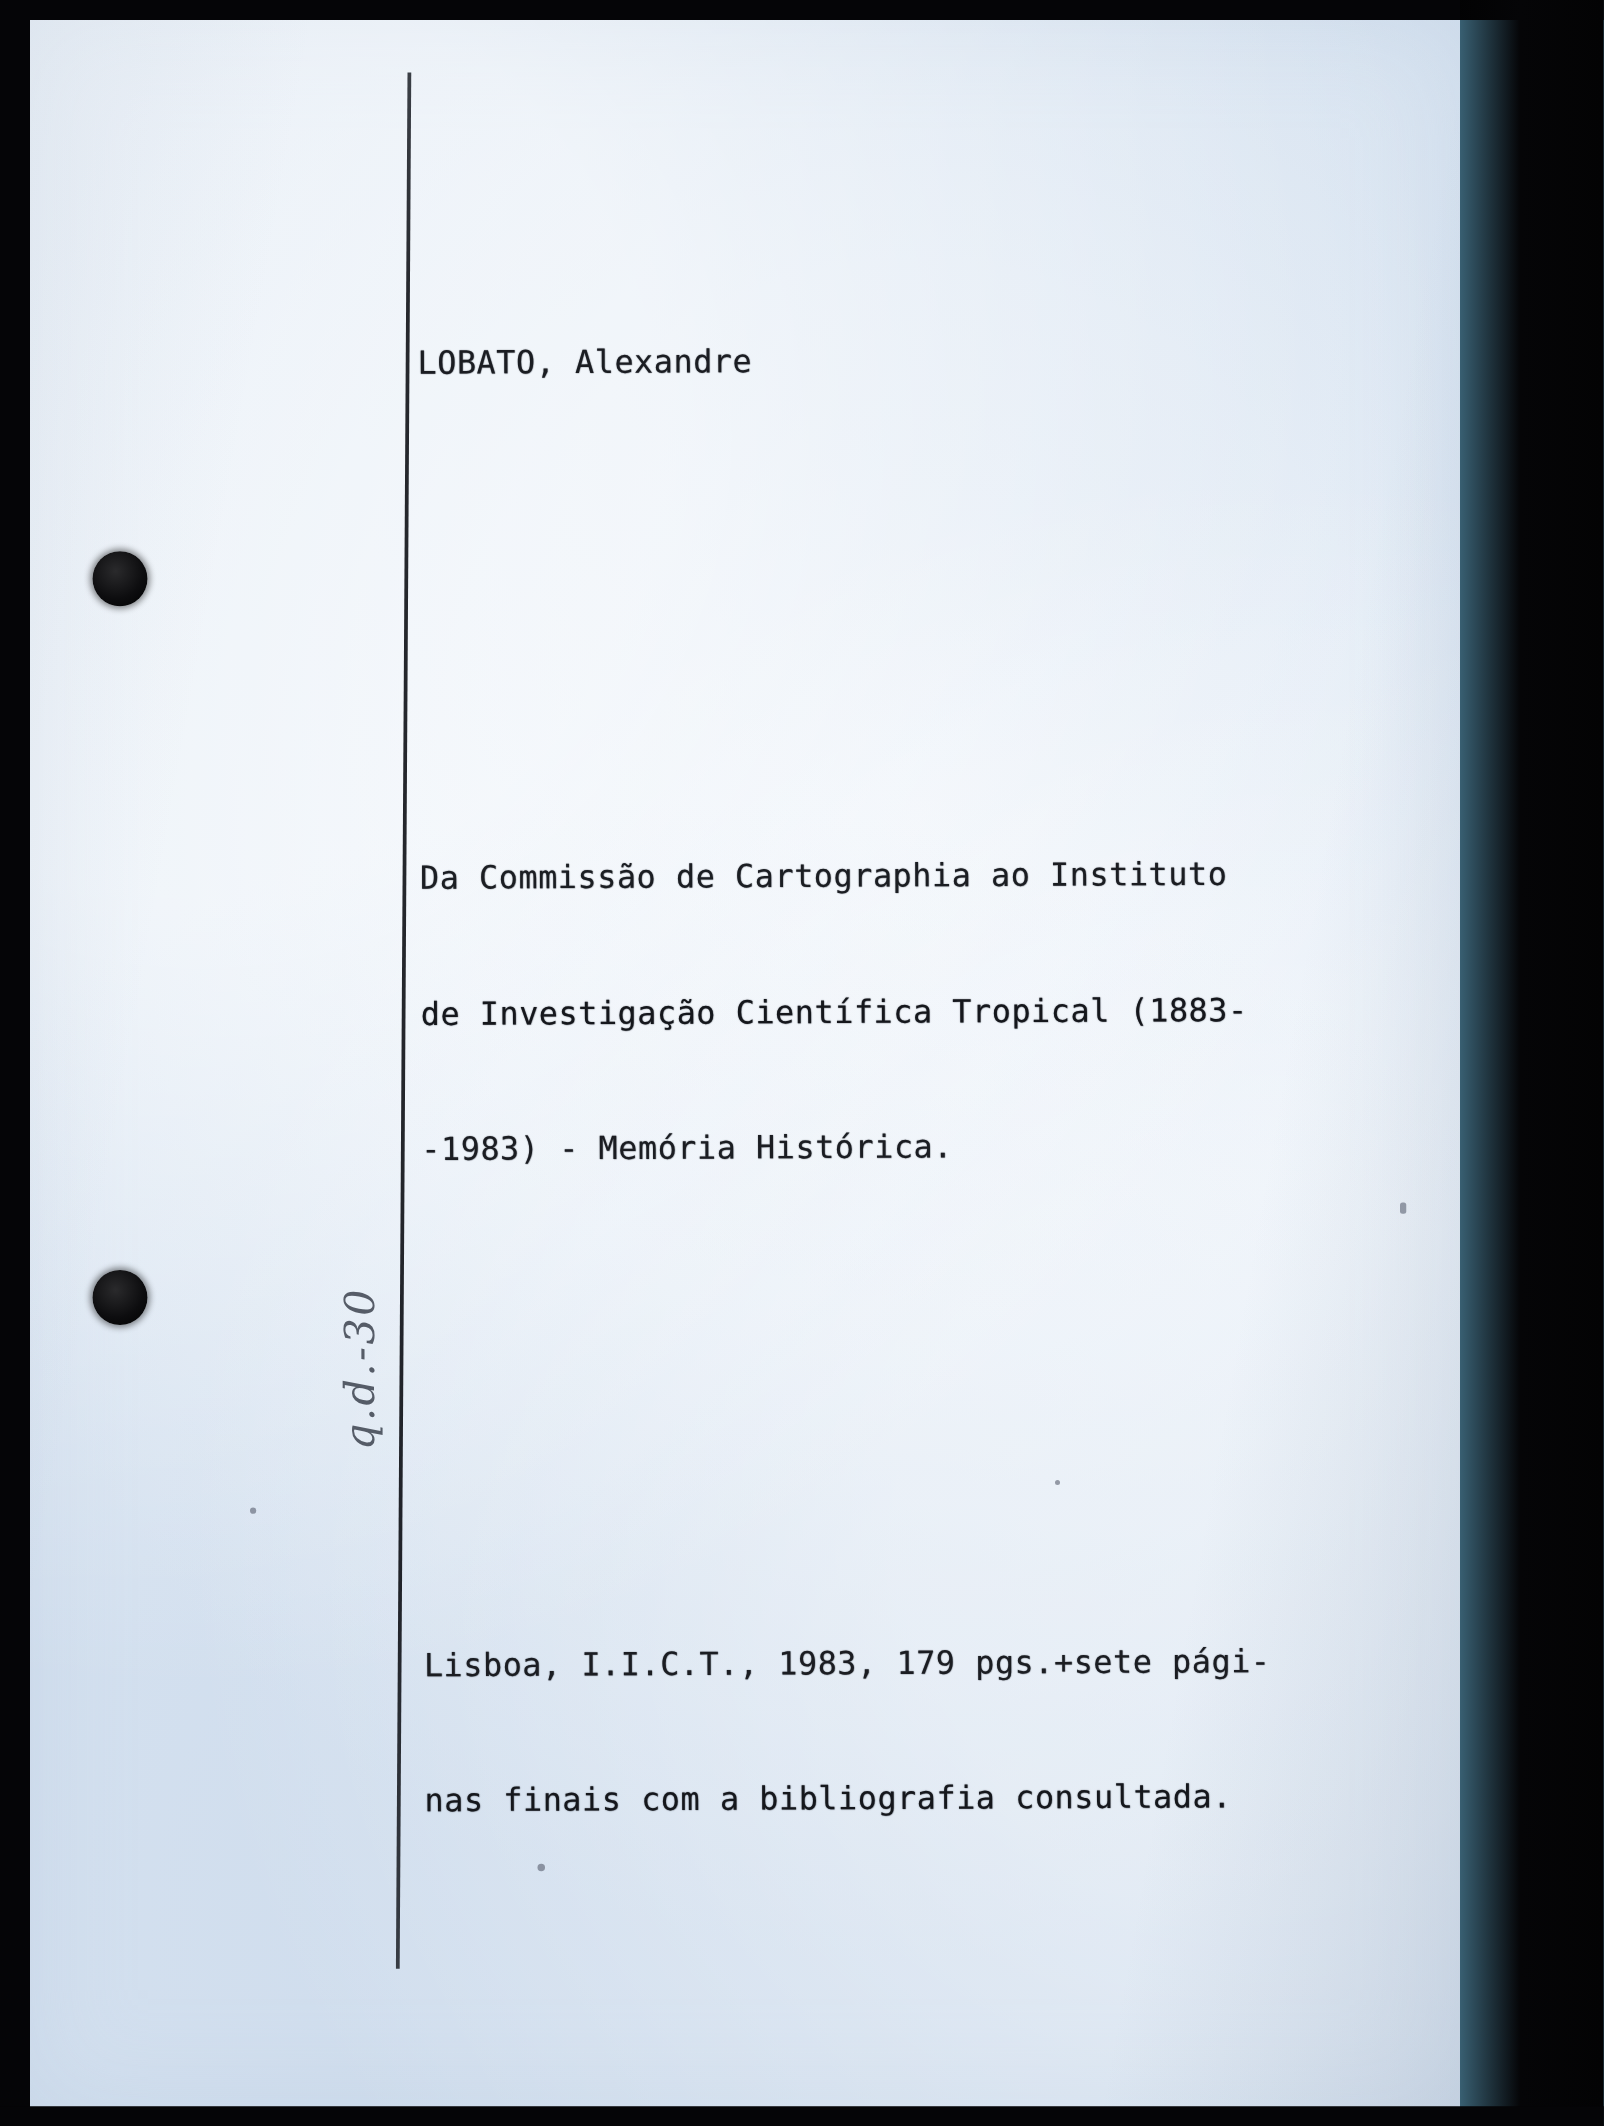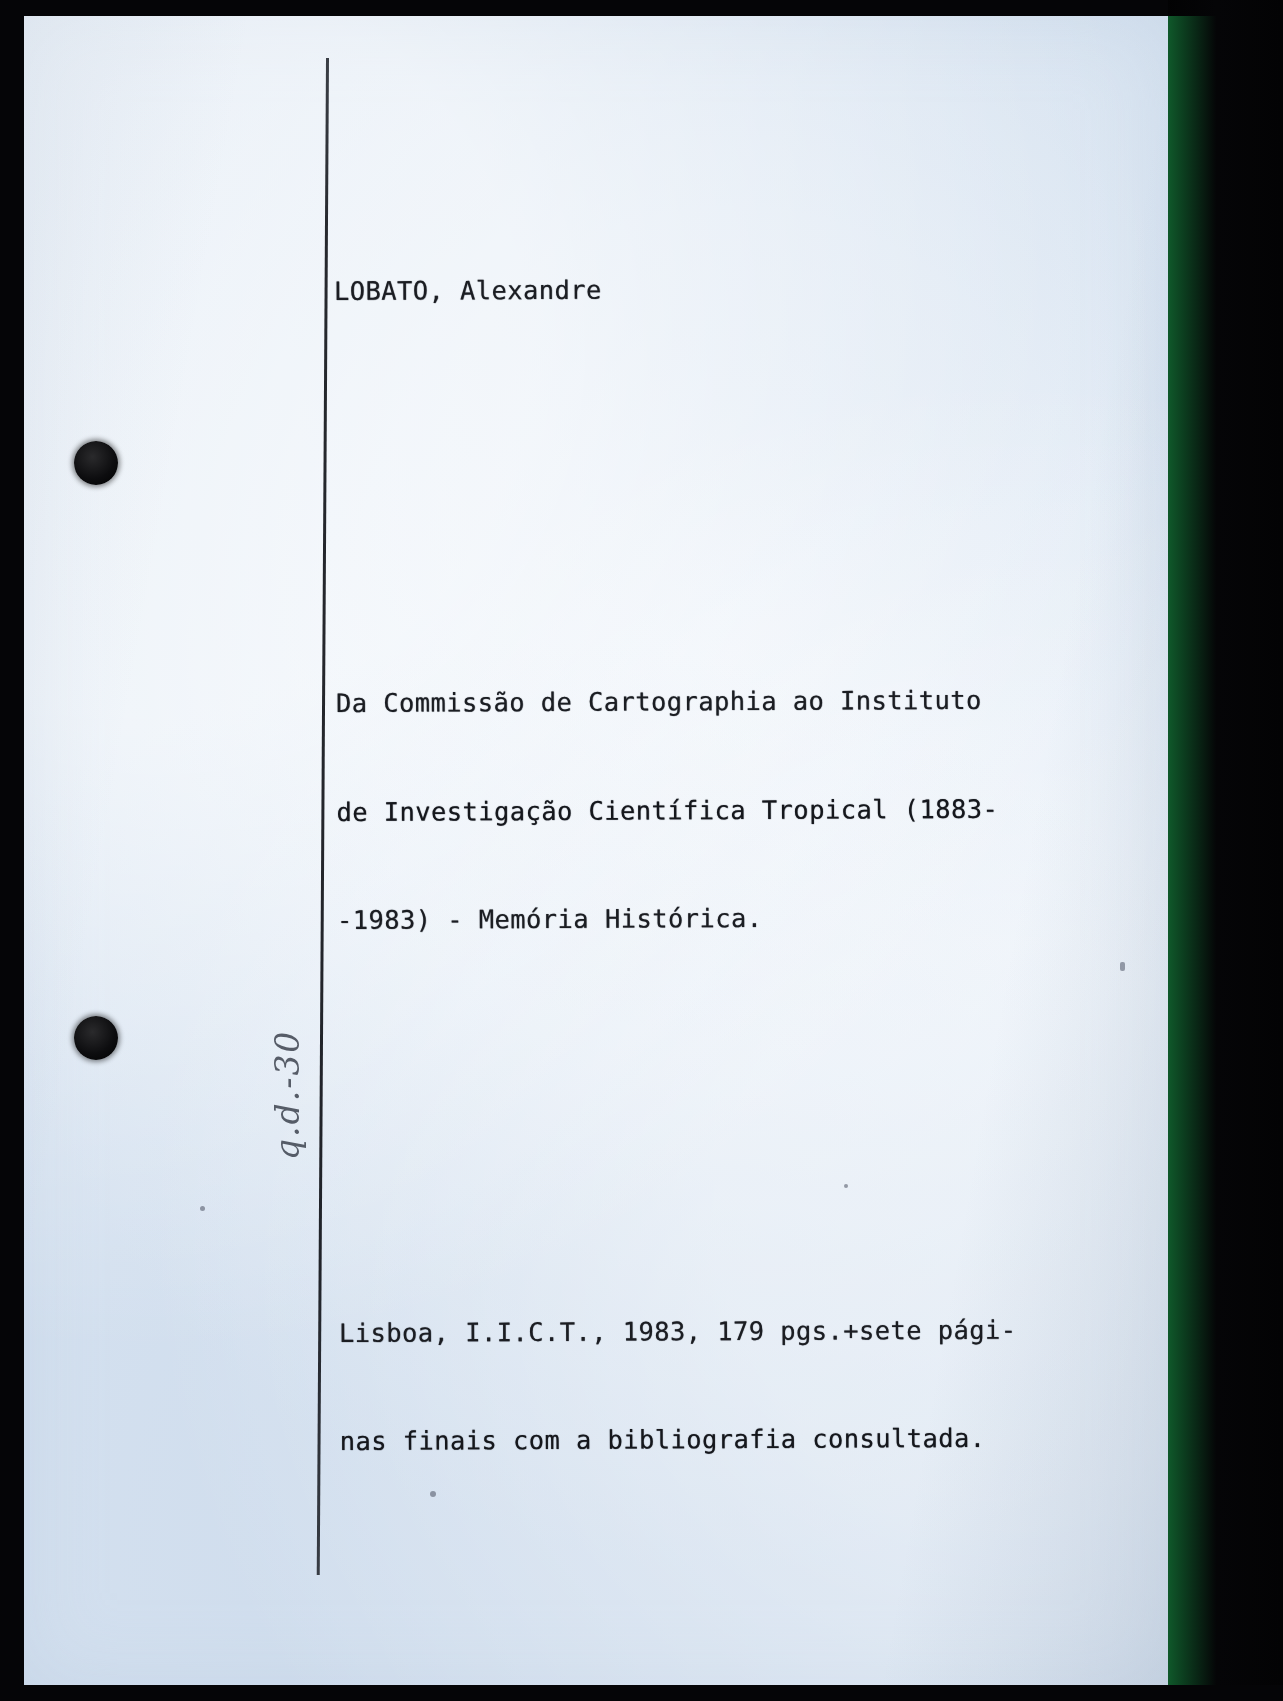--- a/index.html
+++ b/index.html
@@ -13,21 +13,21 @@
     overflow: hidden;
     font-family: "DejaVu Sans Mono", "Liberation Mono", monospace;
   }
 
   
   #scan-frame {
     position: absolute;
     left: 0; top: 0;
     width: 1283px;
     height: 1701px;
-    background: #22c55e;
+    background: #7dd3fc;
     text-decoration: underline;
   }
 
   
   #paper {
     position: absolute;
     left: 22px;
     top: 14px;
     width: 1146px;
     height: 1674px;

